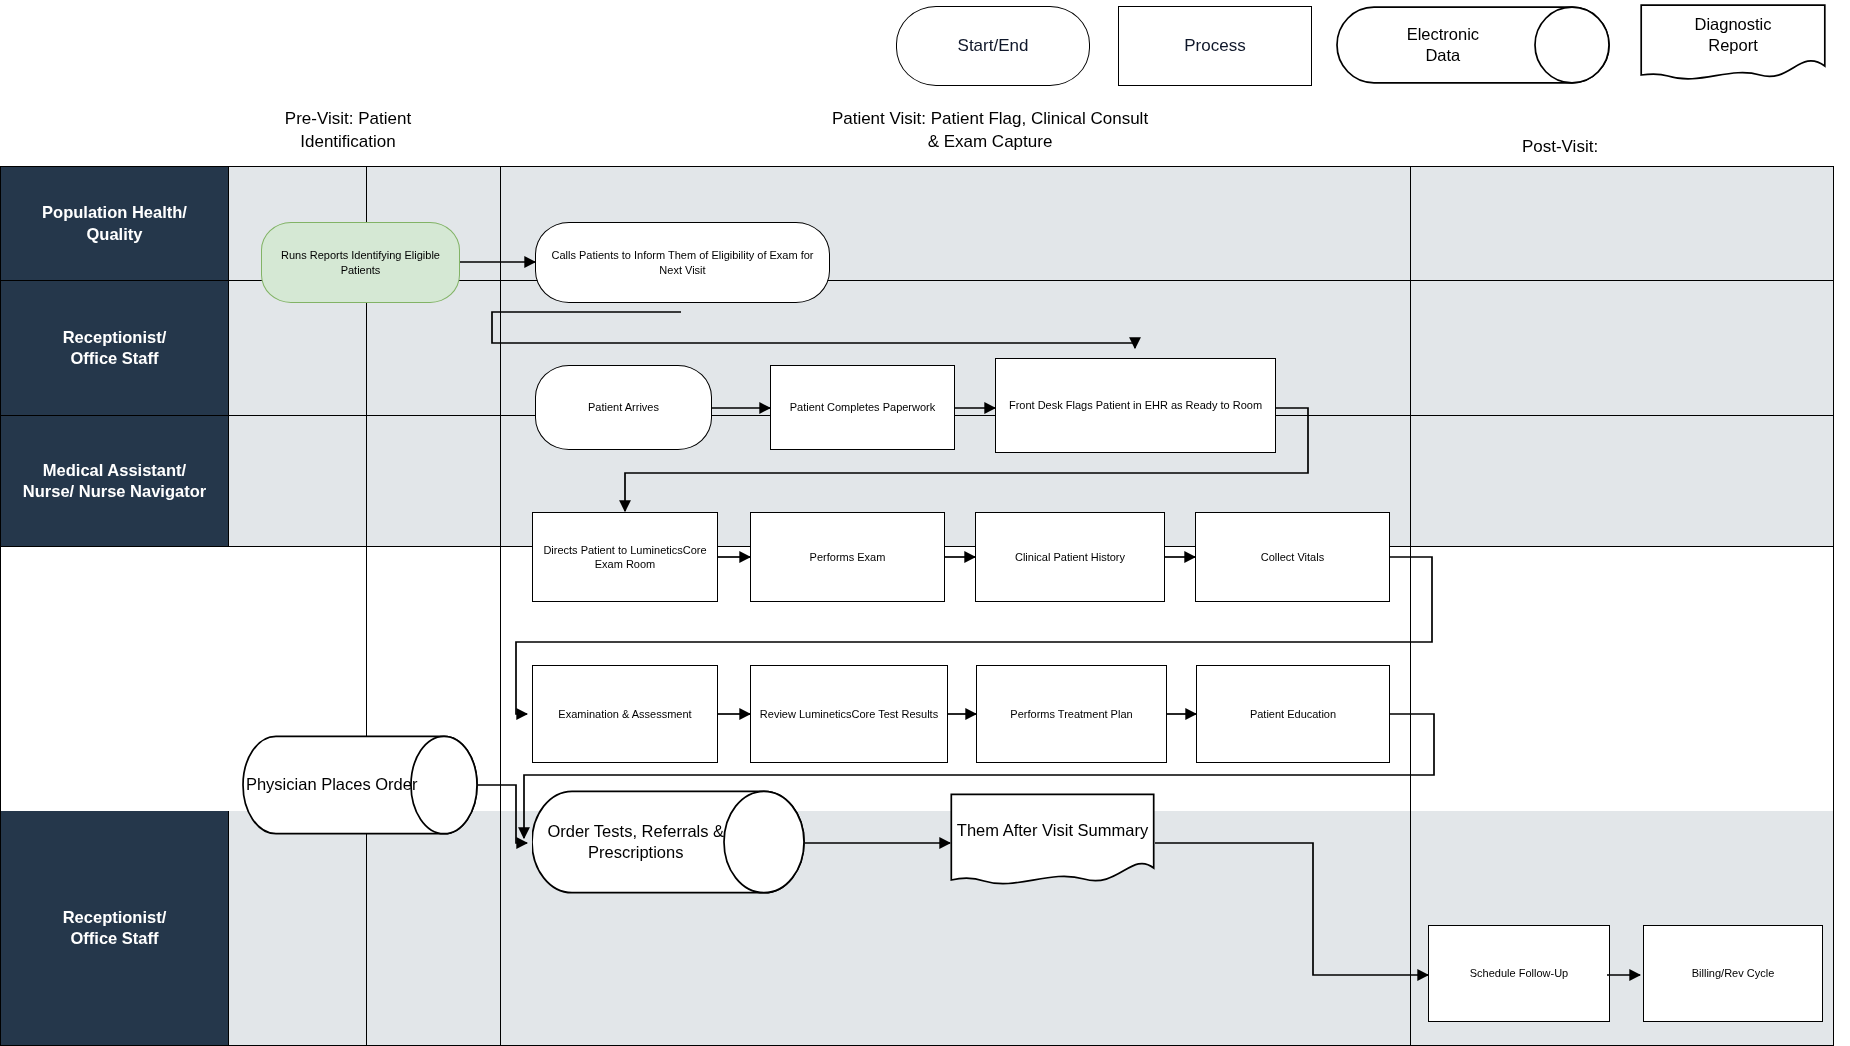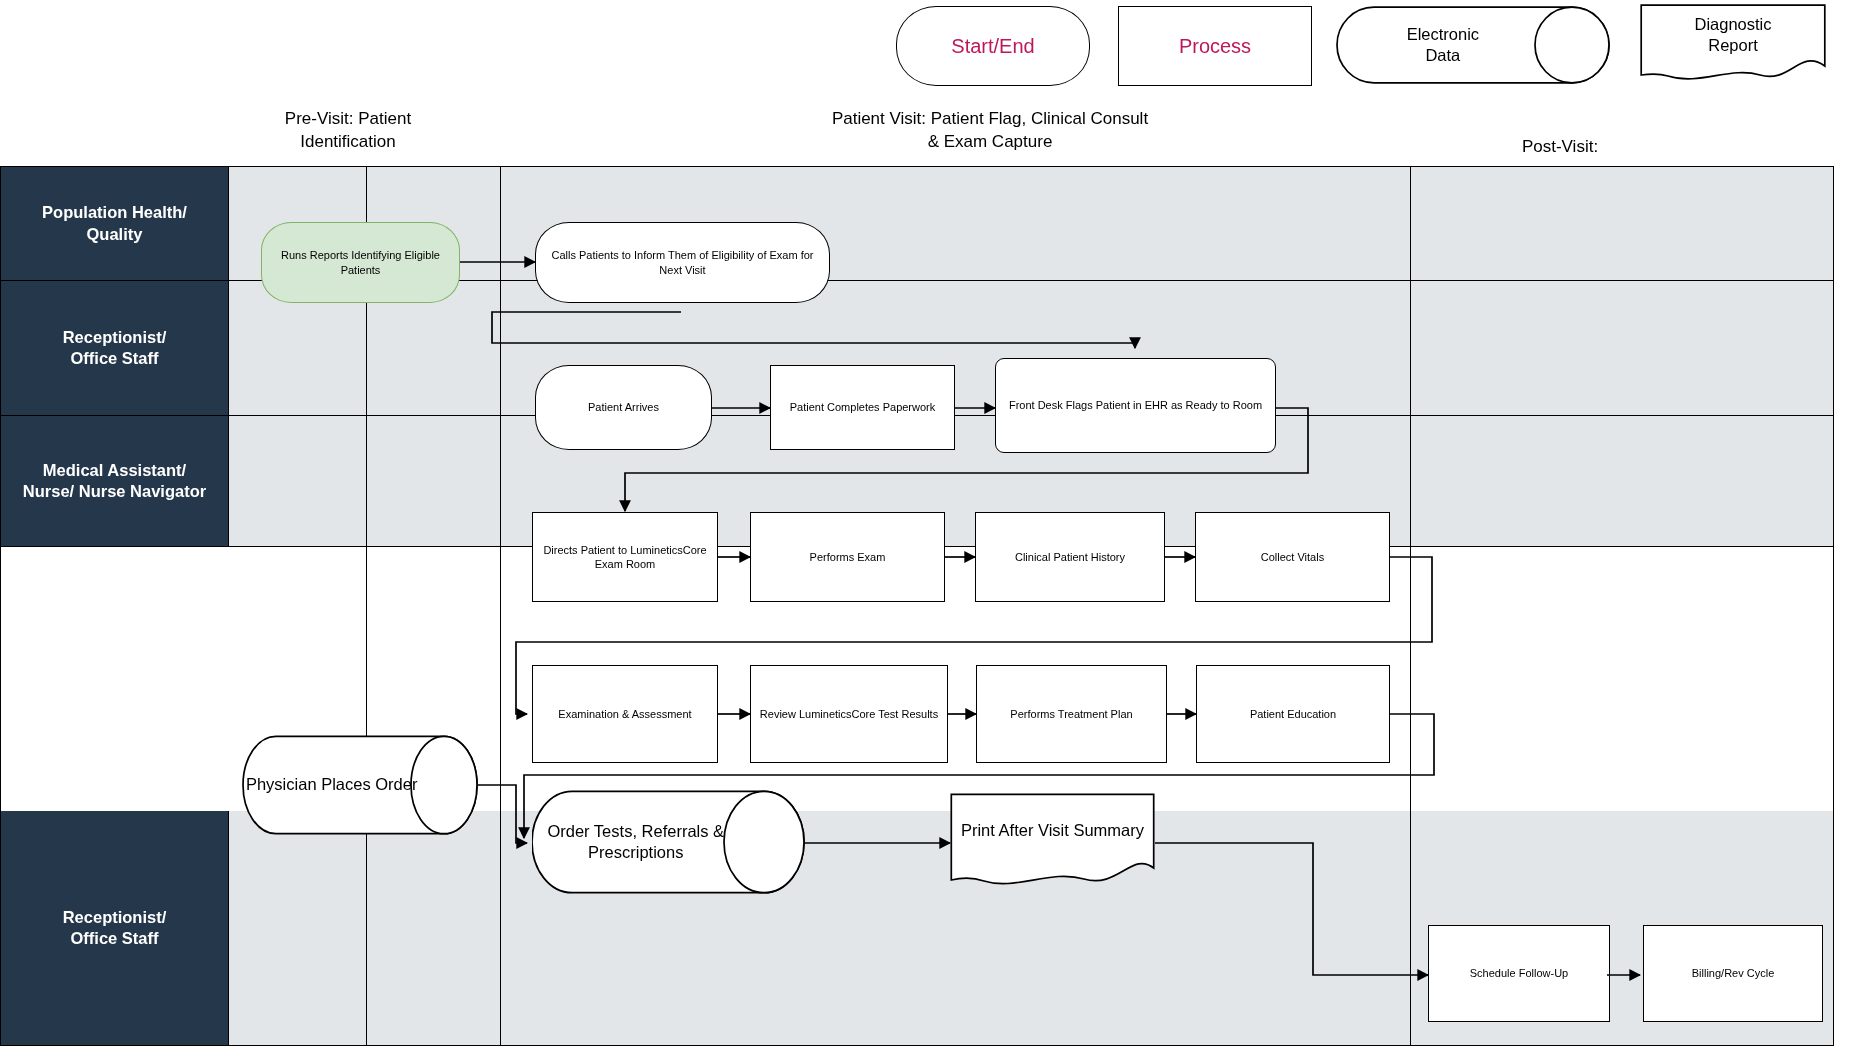--- a/index.html
+++ b/index.html
@@ -22,22 +22,22 @@
     height: 1046px;
   }
 
   
   .legend-item {
     position: absolute;
     display: flex;
     align-items: center;
     justify-content: center;
     text-align: center;
-    font-size: 20px;
-    color: #be185d;
+    font-size: 17px;
+    color: #0f172a;
     line-height: 1.25;
   }
   .legend-startend {
     left: 896px; top: 6px; width: 192px; height: 78px;
     border: 1.6px solid #000;
     border-radius: 40px / 38px;
     background: #fff;
   }
   .legend-process {
     left: 1118px; top: 6px; width: 192px; height: 78px;
@@ -348,21 +348,21 @@
   </div>
 
   <div class="node rounded" style="left:535px; top:365px; width:177px; height:85px;">
     <span>Patient Arrives</span>
   </div>
 
   <div class="node plain" style="left:770px; top:365px; width:185px; height:85px;">
     <span>Patient Completes Paperwork</span>
   </div>
 
-  <div class="node plain" style="left:995px; top:358px; width:281px; height:95px;border-radius:9px;">
+  <div class="node plain" style="left:995px; top:358px; width:281px; height:95px;">
     <span>Front Desk Flags Patient in EHR as Ready to Room</span>
   </div>
 
   <div class="node plain" style="left:532px; top:512px; width:186px; height:90px;">
     <span>Directs Patient to LumineticsCore Exam Room</span>
   </div>
 
   <div class="node plain" style="left:750px; top:512px; width:195px; height:90px;">
     <span>Performs Exam</span>
   </div>
@@ -409,21 +409,21 @@
     <div class="cyl-text">
       <span>Order Tests, Referrals &amp; Prescriptions</span>
     </div>
   </div>
 
   <div class="doc" style="left:950px; top:793px; width:205px; height:97px;">
     <svg width="205" height="97" viewBox="0 0 205 97">
       <path d="M1.3,1.3 L203.7,1.3 L203.7,75 C182,58 168,96 134,86 C100,76 66,98 34,88 C22,84 10,85 1.3,87 Z" fill="#ffffff" stroke="#000000" stroke-width="1.7"></path>
     </svg>
     <div class="doc-text">
-      <span>Print After Visit Summary</span>
+      <span>Them After Visit Summary</span>
     </div>
   </div>
 
   <div class="node plain" style="left:1428px; top:925px; width:182px; height:97px;">
     <span>Schedule Follow-Up</span>
   </div>
 
   <div class="node plain" style="left:1643px; top:925px; width:180px; height:97px;">
     <span>Billing/Rev Cycle</span>
   </div>

